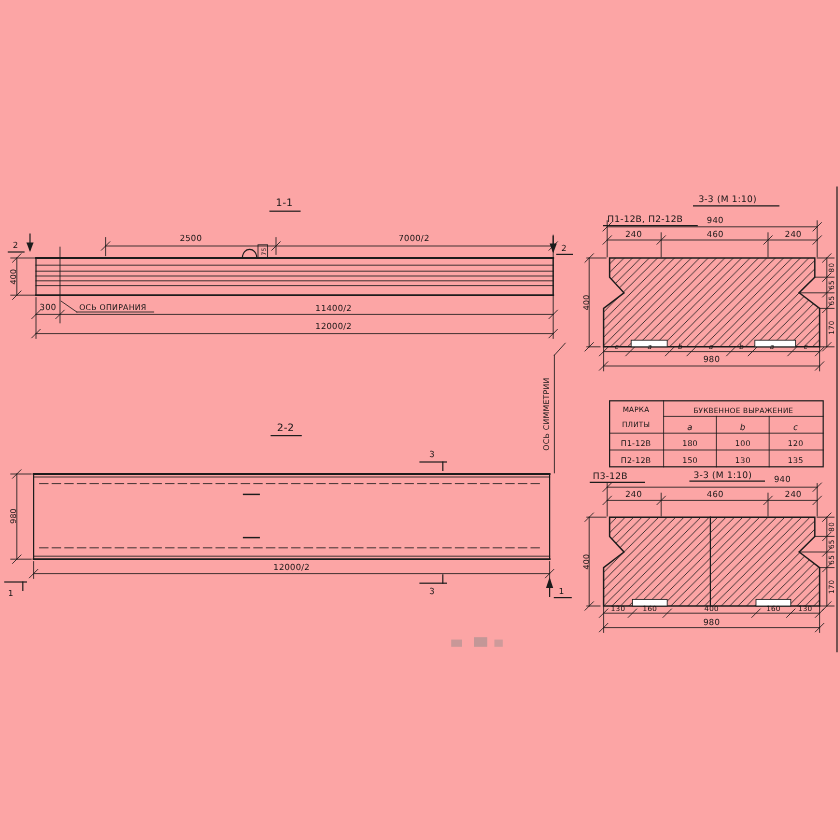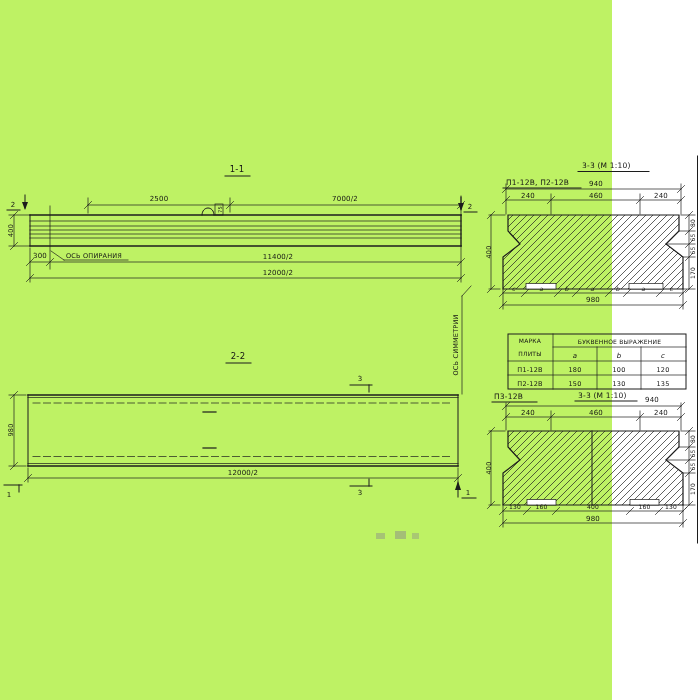--- a/index.html
+++ b/index.html
@@ -1,16 +1,16 @@
 <!DOCTYPE html>
 <html><head>
 <meta charset="utf-8">
 <style>
   html,body{margin:0;padding:0;background:#fff;width:700px;height:700px;overflow:hidden;}
-  .sheet{position:relative;width:612px;height:700px;background:#bef264;}
+  .sheet{position:relative;width:700px;height:700px;background:#fca5a5;}
   svg{display:block;}
   svg line, svg path, svg polygon, svg polyline, svg rect{stroke:#1c1c1c;fill:none;stroke-width:.7;stroke-linecap:square;}
   .w1{stroke-width:1;} .w12{stroke-width:1.2;} .w14{stroke-width:1.5;}
   .dash{stroke-dasharray:7 3.5;}
   .wht{fill:#ffffff;}
   .body{fill:url(#hatch);stroke-width:1.2;}
   .arr{fill:#1c1c1c;stroke:none;}
   text{stroke:none;fill:#141414;font-family:"DejaVu Sans",sans-serif;font-size:7px;letter-spacing:.2px;}
   .mid{text-anchor:middle;} .t5{font-size:5px;} .t6{font-size:6px;} .t65{font-size:6.5px;}
   .t75{font-size:7.5px;} .t8{font-size:8.5px;} .it{font-style:italic;}

